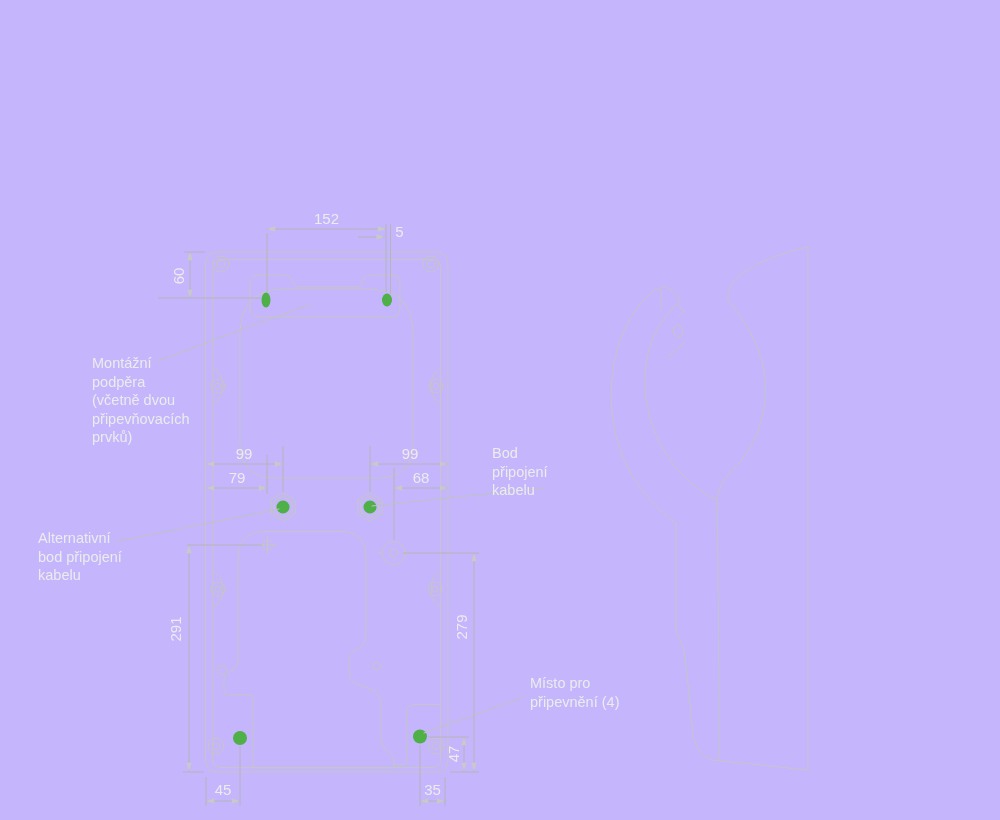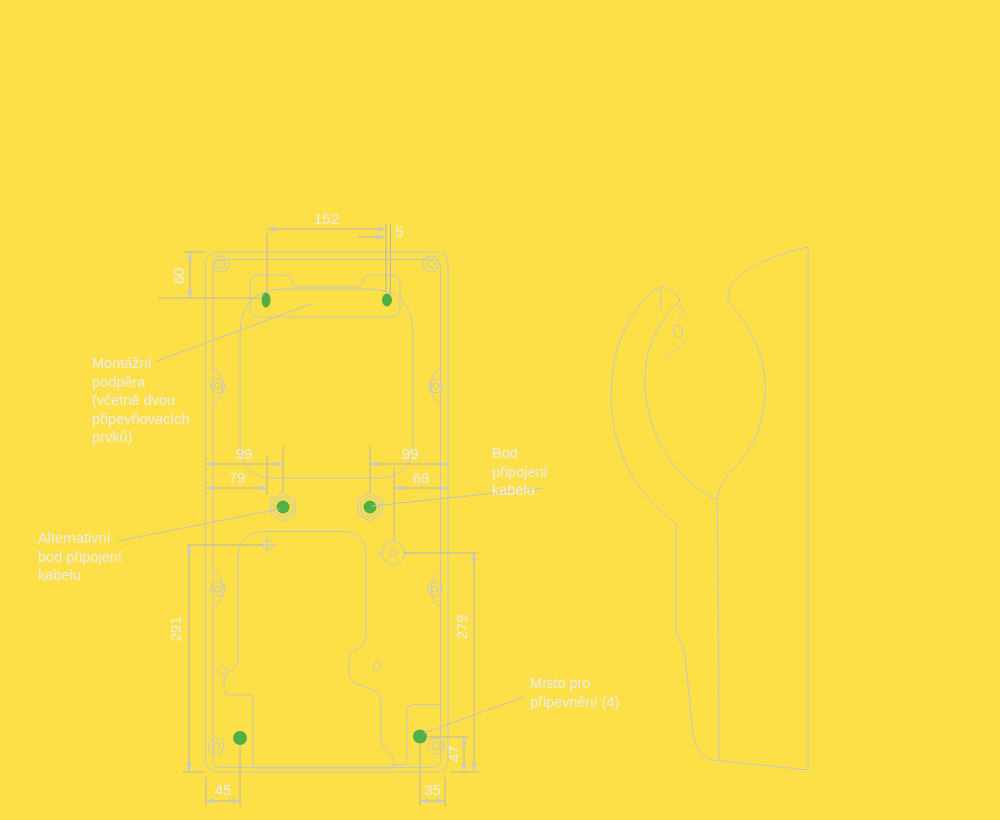--- a/index.html
+++ b/index.html
@@ -1,16 +1,16 @@
 <!DOCTYPE html>
 <html><head>
 <meta charset="utf-8">
 <style>
   html,body{margin:0;padding:0;background:#000;}
-  .canvas{position:relative;width:1000px;height:820px;background:#fde047;overflow:hidden;
+  .canvas{position:relative;width:1000px;height:820px;background:#c4b5fd;overflow:hidden;
           font-family:"Liberation Sans", sans-serif;}
   svg{display:block;}
   .outline{fill:none;stroke:#c6c6c6;stroke-width:1;stroke-linecap:round;stroke-linejoin:round;}
   .dimline{fill:none;stroke:#b6b6b6;stroke-width:1;stroke-linecap:butt;}
   .leader{fill:none;stroke:#c2c2c2;stroke-width:1;stroke-linecap:round;}
   text{fill:#ececec;}
   .dim{font-size:15px;fill:#ececec;}
   .lbl{font-size:14.5px;fill:#ececec;}
   .green{stroke:none;}
 </style>

